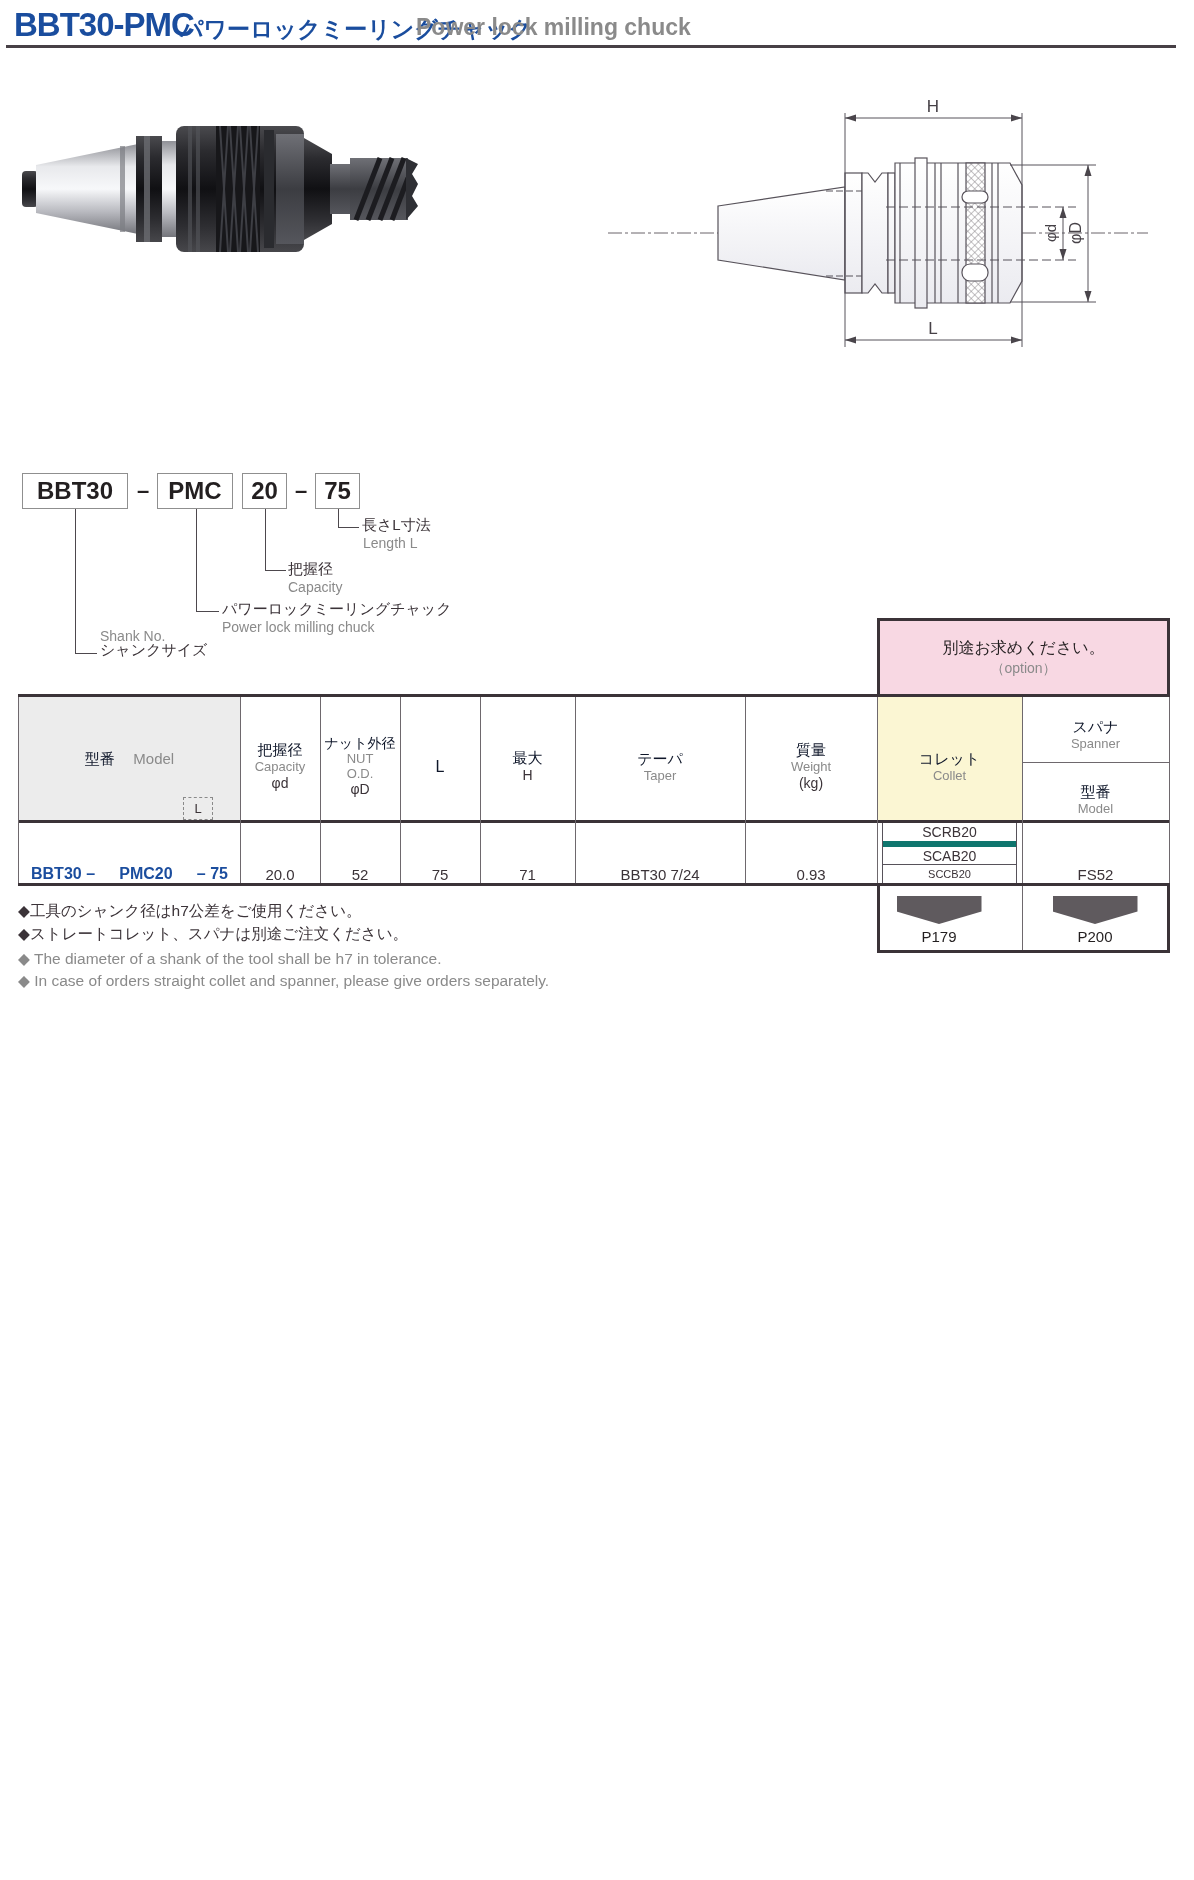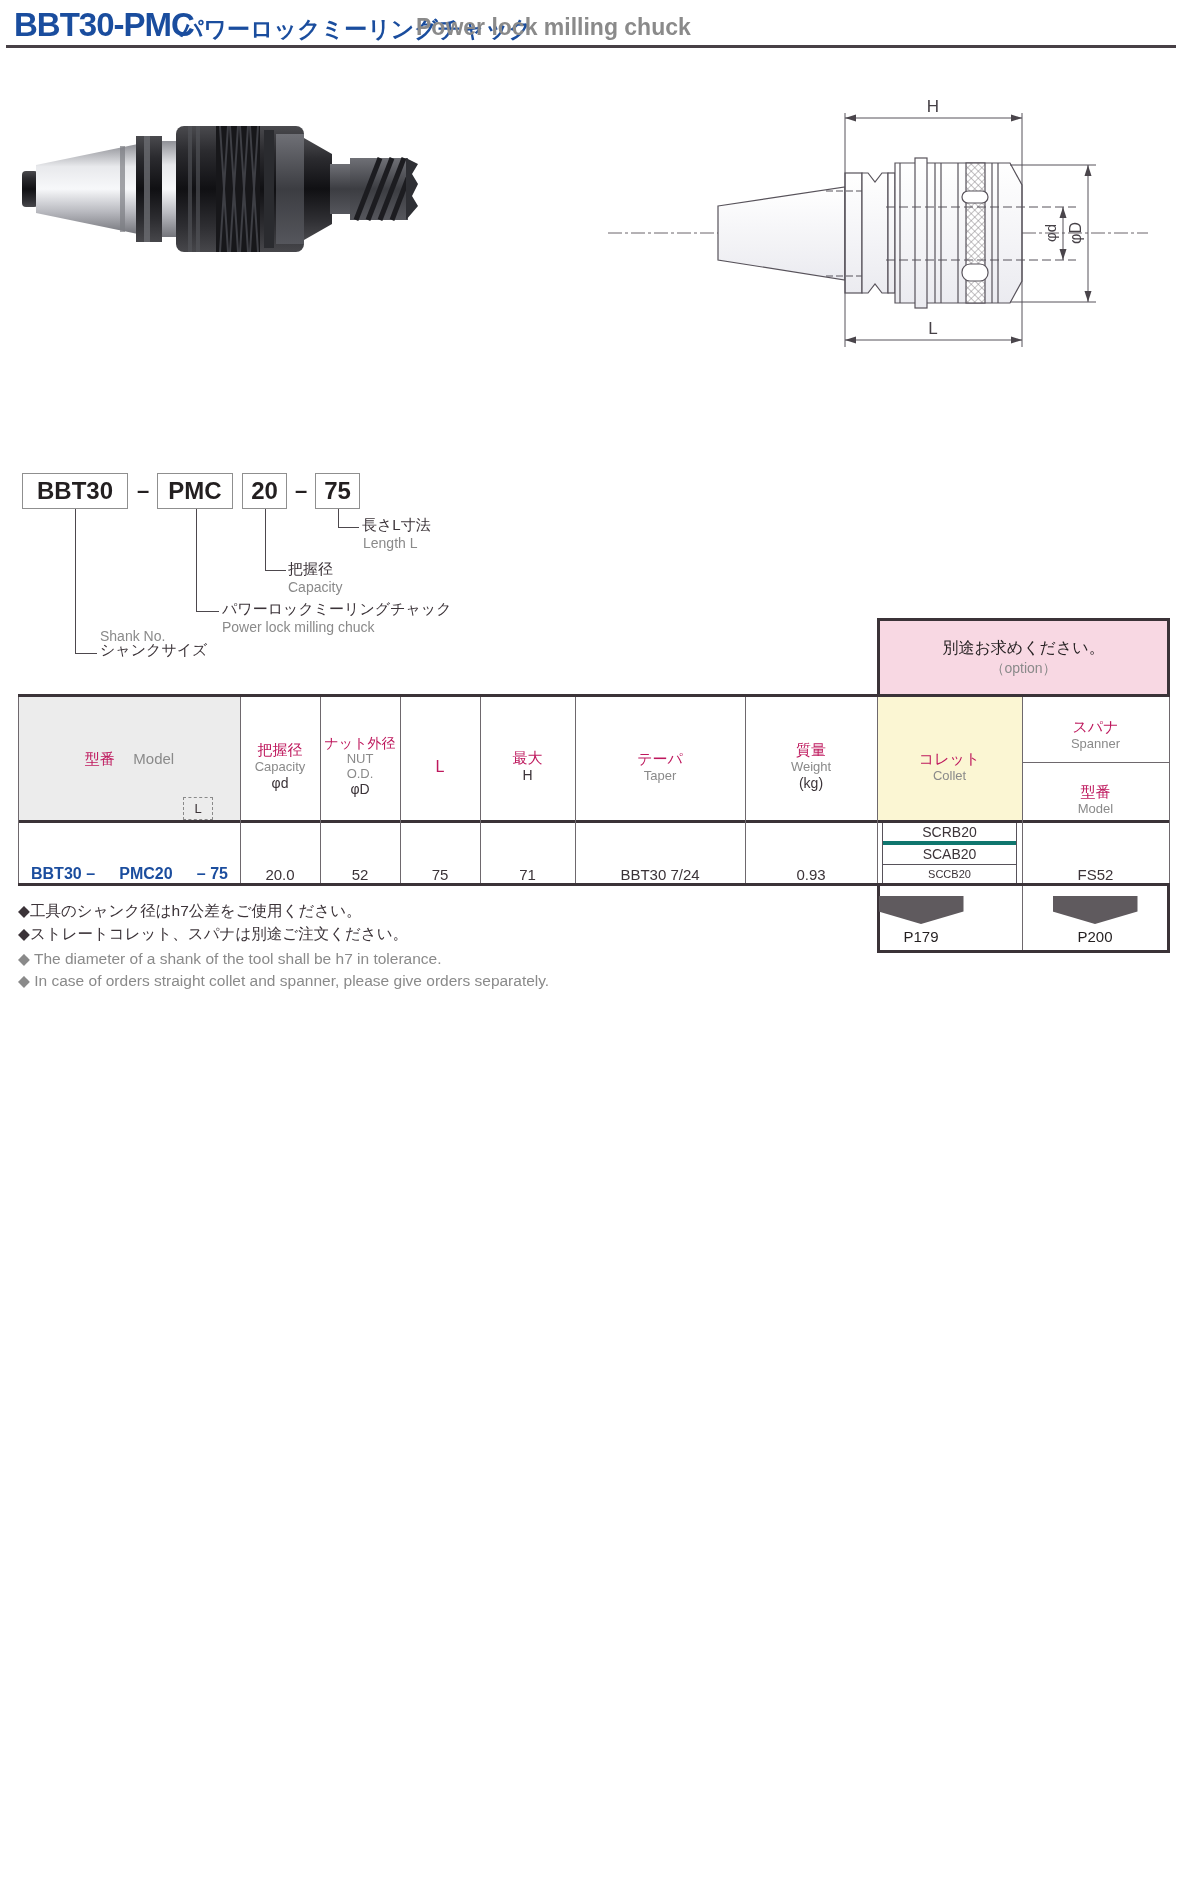--- a/index.html
+++ b/index.html
@@ -16,21 +16,21 @@
   .codesep{position:absolute;top:473px;height:36px;display:flex;align-items:center;justify-content:center;
            font-size:22px;font-weight:bold;color:#231f20;}
   .lbl-ja{position:absolute;font-size:15px;color:#3b3338;white-space:nowrap;}
   .lbl-en{position:absolute;font-size:14px;color:#8a8a8a;white-space:nowrap;}
   
   .tbl{position:absolute;left:18px;top:694px;width:1152px;height:259px;}
   .tb-thick{position:absolute;background:#3b3338;}
   .tb-v{position:absolute;width:1px;top:3px;height:186px;background:#6e686d;}
   .hcell{position:absolute;top:3px;height:123px;display:flex;flex-direction:column;align-items:center;
          justify-content:center;text-align:center;line-height:1.2;}
-  .hcell .l1{font-size:15px;color:#be185d;margin-top:16px;}
+  .hcell .l1{font-size:15px;color:#0f172a;margin-top:16px;}
   .hcell .l2{font-size:13px;color:#8a8a8a;}
   .hcell .l3{font-size:14px;color:#3b3338;}
   .dcell{position:absolute;top:129px;height:60px;display:flex;align-items:flex-end;justify-content:center;
          font-size:15px;color:#3b3338;}
   .pinkbox{position:absolute;left:877px;top:618px;width:293px;height:79px;box-sizing:border-box;
            border:3px solid #3b3338;background:#f8d8e3;display:flex;flex-direction:column;
            align-items:center;justify-content:center;line-height:1.3;}
   .bookmark{width:85px;height:28px;background:#5f5a5e;
             clip-path:polygon(0 0,100% 0,100% 55%,50% 100%,0 55%);}
   .note{position:absolute;left:18px;font-size:15.5px;white-space:nowrap;}
@@ -275,31 +275,31 @@
       <span>– 75</span>
     </div>
     <div class="dcell" style="left:222px;width:80px;">20.0</div>
     <div class="dcell" style="left:302px;width:80px;">52</div>
     <div class="dcell" style="left:382px;width:80px;">75</div>
     <div class="dcell" style="left:462px;width:95px;">71</div>
     <div class="dcell" style="left:557px;width:170px;">BBT30 7/24</div>
     <div class="dcell" style="left:727px;width:132px;">0.93</div>
     <div class="abs" style="left:864px;top:129px;width:135px;height:60px;border-left:1px solid #57525a;border-right:1px solid #57525a;
          box-sizing:border-box;display:flex;flex-direction:column;">
-      <div style="flex:1;display:flex;align-items:center;justify-content:center;font-size:14px;border-bottom:4px solid #0f766e;">SCRB20</div>
+      <div style="flex:1;display:flex;align-items:center;justify-content:center;font-size:14px;border-bottom:6px solid #0f766e;">SCRB20</div>
       <div style="flex:1;display:flex;align-items:center;justify-content:center;font-size:14px;border-bottom:1px solid #57525a;">SCAB20</div>
       <div style="flex:1;display:flex;align-items:center;justify-content:center;font-size:11px;text-align:center;">SCCB20</div>
     </div>
     <div class="dcell" style="left:1004px;width:147px;">FS52</div>
 
     <div class="tb-thick" style="left:859px;top:192px;width:3px;height:64px;"></div>
     <div class="tb-thick" style="left:1149px;top:192px;width:3px;height:64px;"></div>
     <div class="tb-thick" style="left:859px;top:256px;width:293px;height:3px;"></div>
     <div class="abs" style="left:1004px;top:192px;width:1px;height:64px;background:#6e686d;"></div>
-    <div class="abs" style="left:832px;top:192px;width:142px;height:64px;display:flex;flex-direction:column;align-items:center;">
+    <div class="abs" style="left:850px;top:192px;width:142px;height:64px;display:flex;flex-direction:column;align-items:center;">
       <div class="bookmark" style="margin-top:10px;"></div>
       <div style="font-size:15px;margin-top:4px;color:#231f20;">P179</div>
     </div>
     <div class="abs" style="left:1005px;top:192px;width:144px;height:64px;display:flex;flex-direction:column;align-items:center;">
       <div class="bookmark" style="margin-top:10px;"></div>
       <div style="font-size:15px;margin-top:4px;color:#231f20;">P200</div>
     </div>
   </div>
 
   <div class="note jp" style="top:901px;">◆工具のシャンク径はh7公差をご使用ください。</div>

